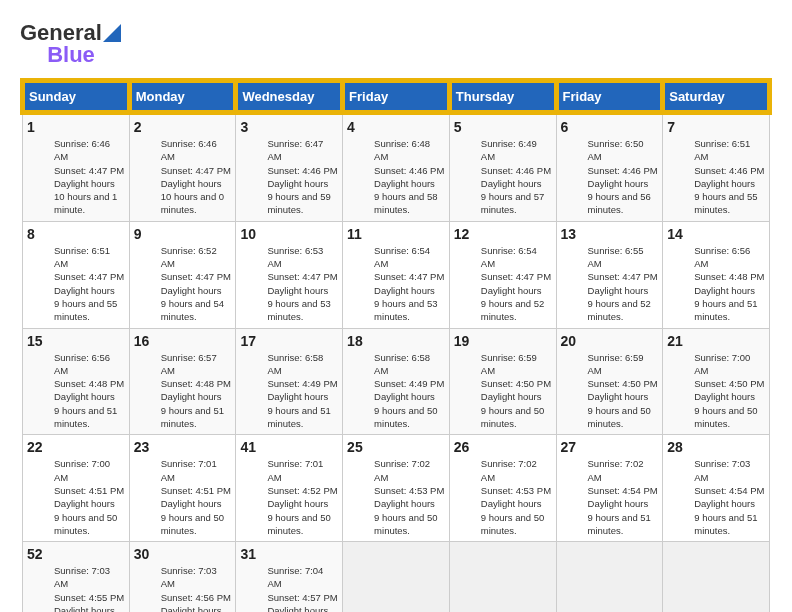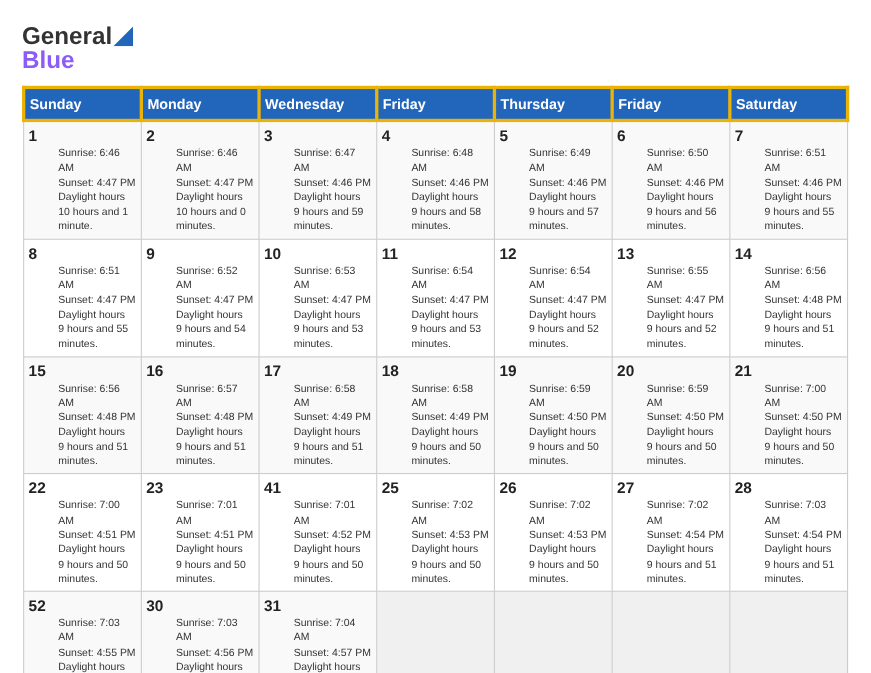--- a/index.html
+++ b/index.html
@@ -12,21 +12,21 @@
     }
     .header {
       display: flex;
       justify-content: space-between;
       align-items: flex-start;
       margin-bottom: 10px;
     }
     .logo {
       display: flex;
       flex-direction: column;
-      align-items: flex-start;
+      align-items: center;
     }
     .logo-general { color: #333; }
     .logo-blue { color: #2266bb; }
     .title-section { text-align: right; }
     .main-title {
       font-size: 36px;
       font-weight: bold;
       color: #222;
     }
     .subtitle {
@@ -38,21 +38,21 @@
       border-collapse: collapse;
       font-size: 11px;
     }
     .calendar th {
       background: #2266bb;
       color: #fff;
       padding: 6px 4px;
       text-align: left;
       font-size: 13px;
       font-weight: bold;
-      border: 3px solid #eab308;
+      border: 5px solid #eab308;
     }
     .calendar td {
       vertical-align: top;
       border: 1px solid #ccc;
       padding: 4px;
       width: calc(100% / 7);
       min-height: 80px;
     }
     .calendar tr:nth-child(odd) td {
       background: #f9f9f9;

